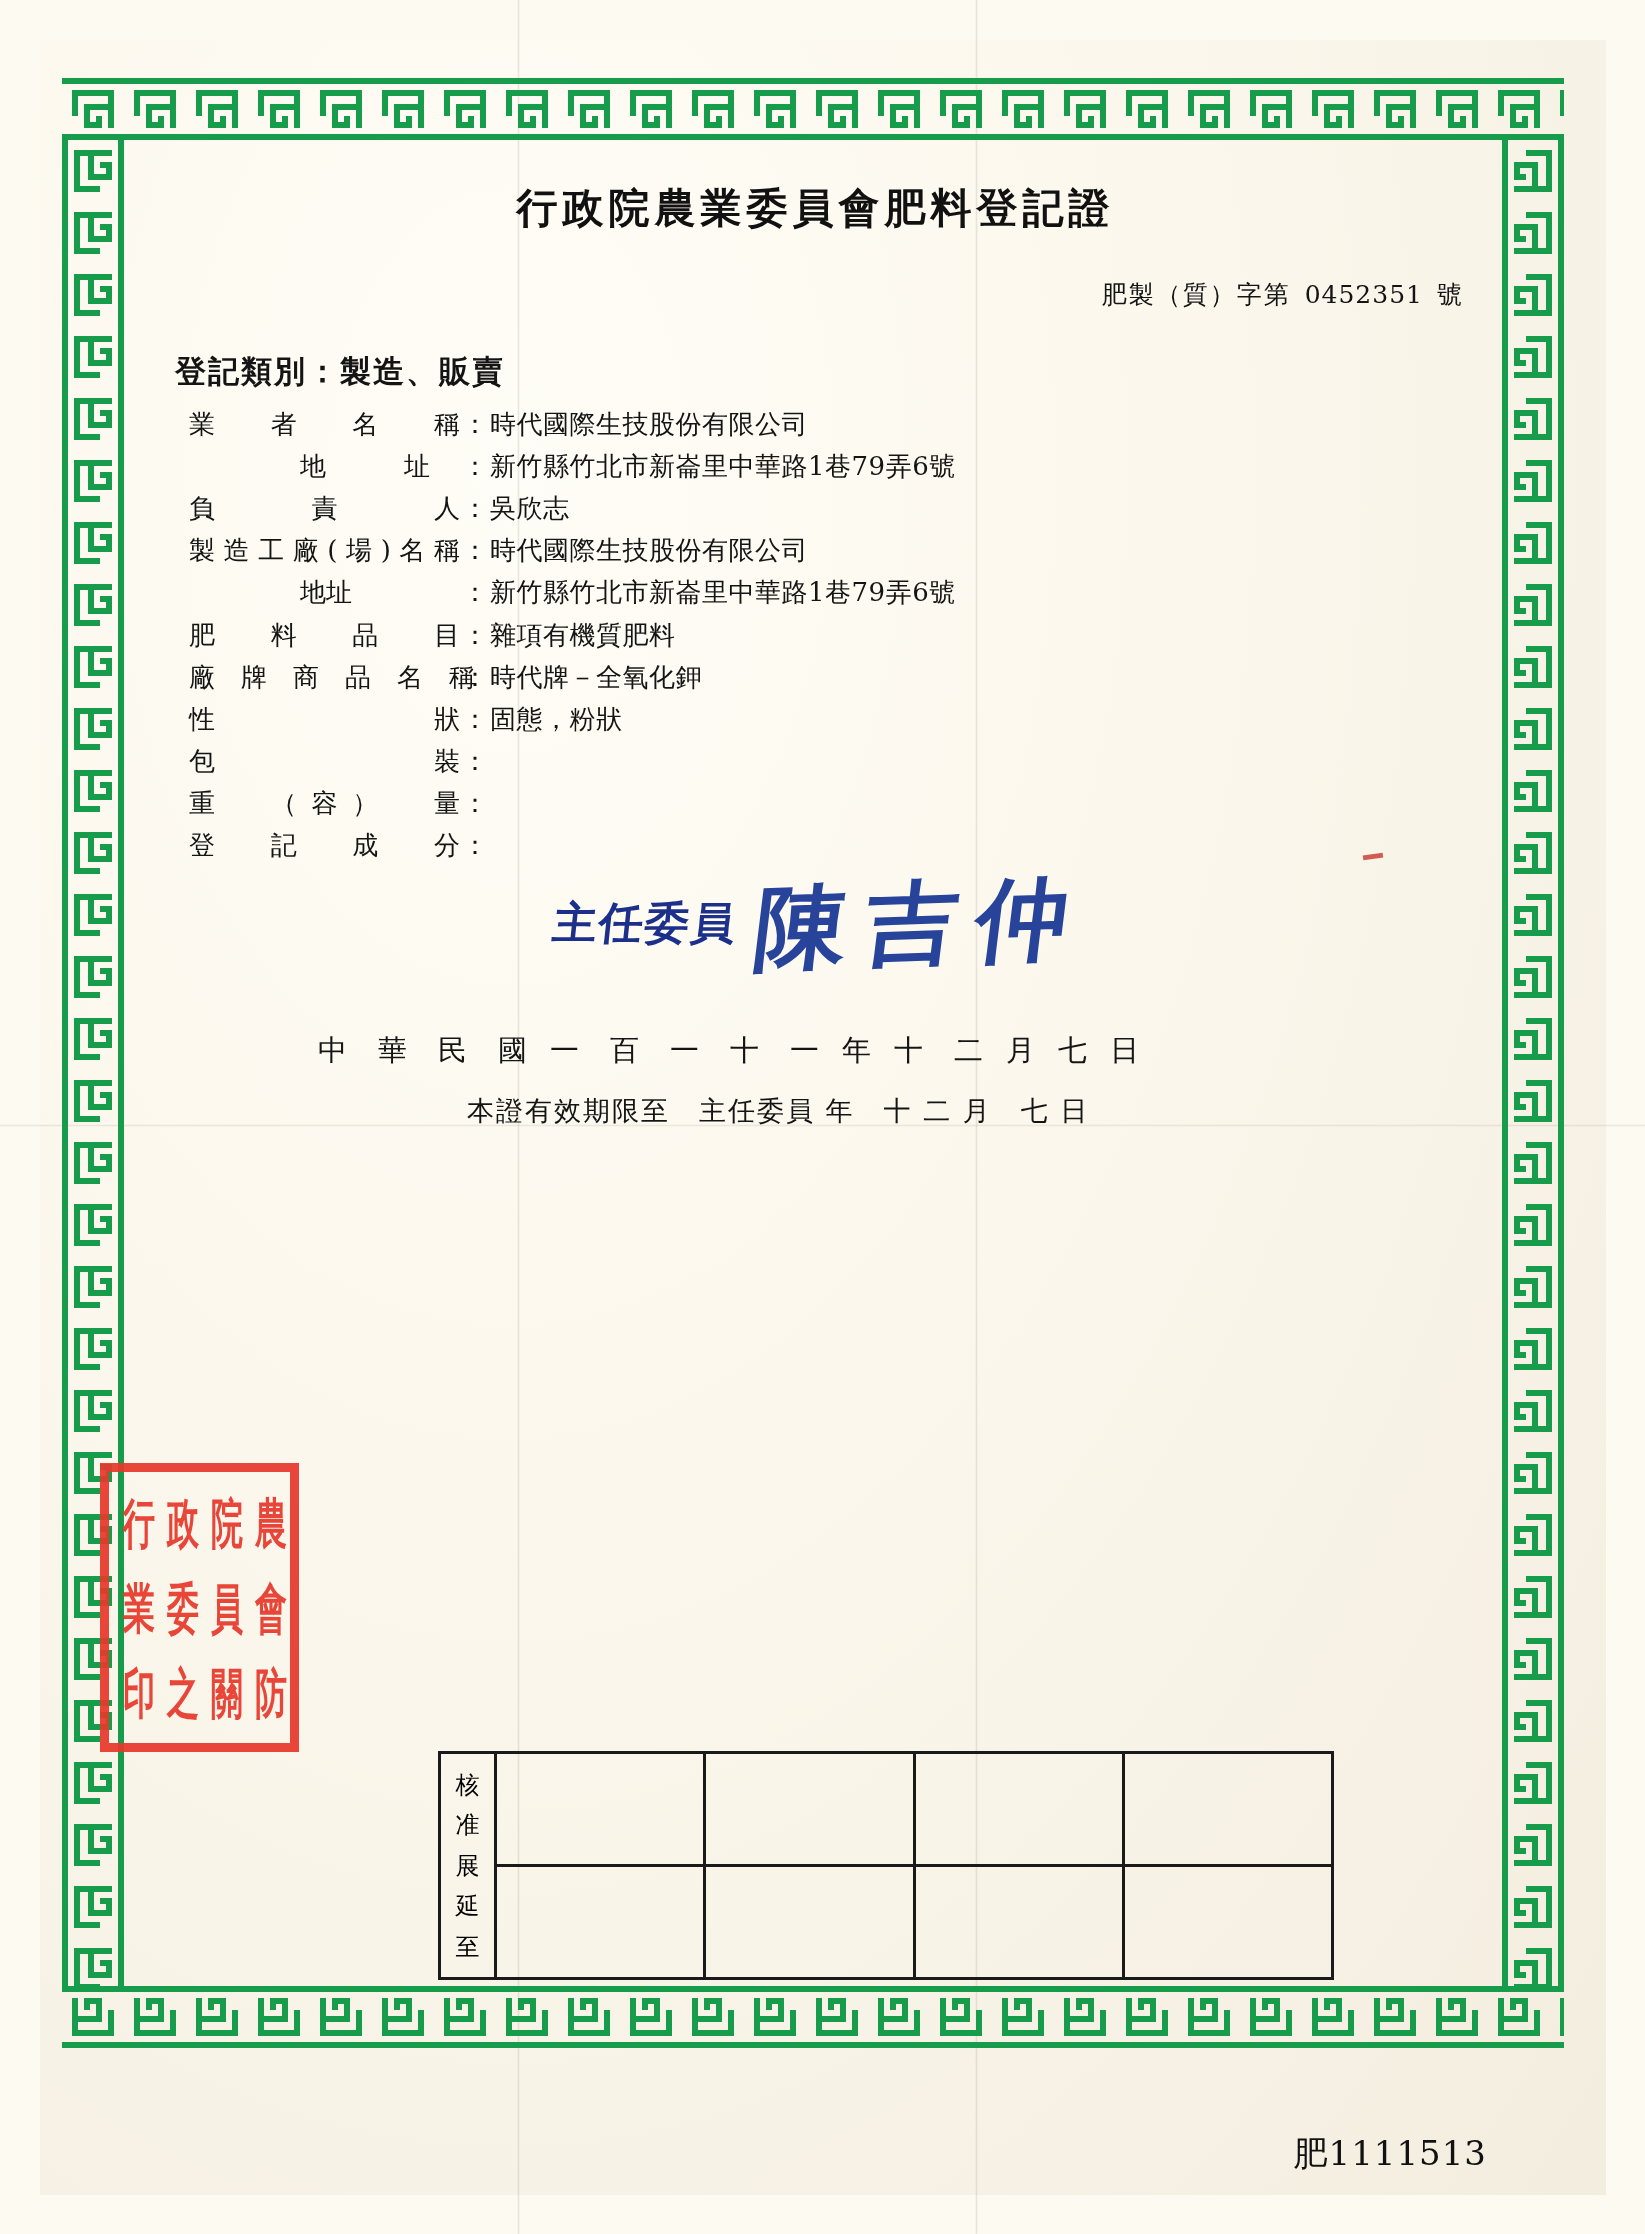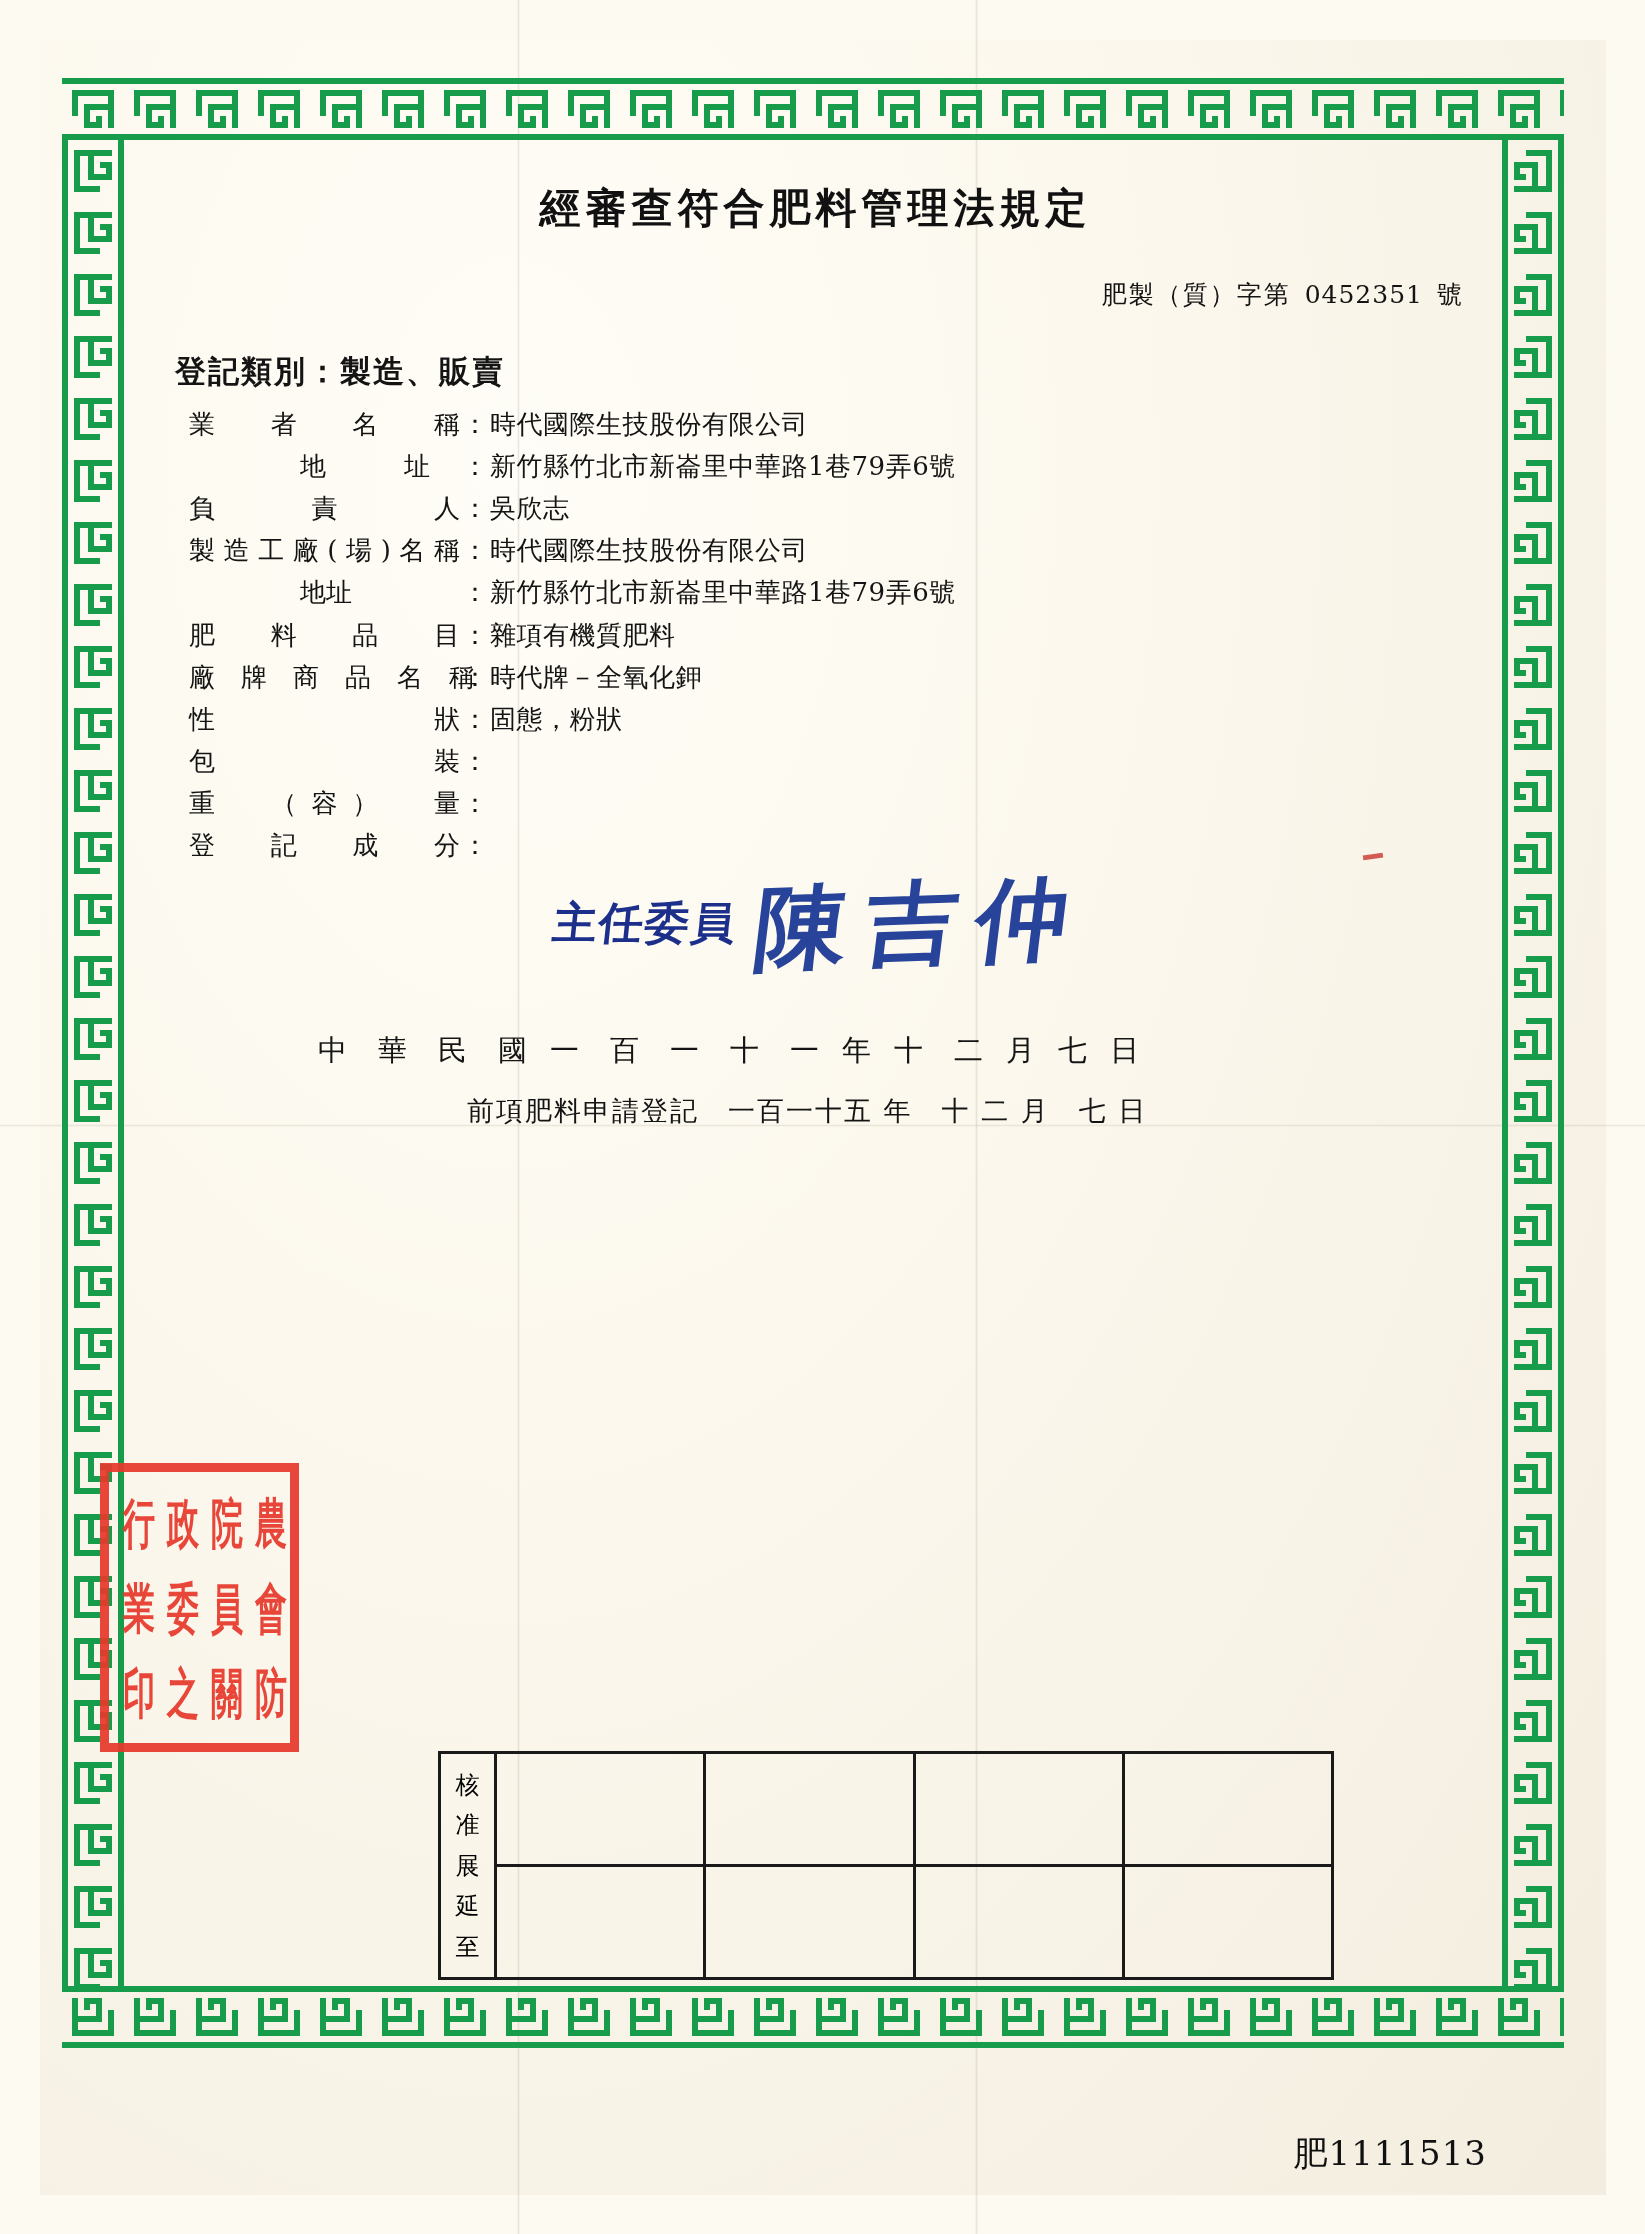--- a/index.html
+++ b/index.html
@@ -1523,21 +1523,21 @@
           <i style="left: 34px; top: 38px; width: 6px; height: 12px;"></i>
           <i style="left: 22px; top: 44px; width: 18px; height: 6px;"></i>
         </div>
       </div>
   </div>
 
   <div class="red-mark"></div>
 
   <div class="content">
 
-    <div class="doc-title">經審查符合肥料管理法規定</div>
+    <div class="doc-title">行政院農業委員會肥料登記證</div>
 
     <div class="cert-no">
       <span>肥製（質）字第</span><span class="num">0452351</span><span>號</span>
     </div>
 
     <div class="category">
       <span>登記類別：</span><span>製造、販賣</span>
     </div>
 
     <div class="fields" id="fields-container">
@@ -1684,21 +1684,21 @@
     <div class="date-line">
       <span>中　華　民　國</span>
       <span>一　百　一　十　一</span>
       <span>年</span>
       <span>十　二</span>
       <span>月</span>
       <span>七</span>
       <span>日</span>
     </div>
 
-    <div class="valid-line">前項肥料申請登記　一百一十五 年　十 二 月　七 日</div>
+    <div class="valid-line">本證有效期限至　主任委員 年　十 二 月　七 日</div>
   </div>
 
   <div class="seal">
     <div class="seal-inner" id="seal-inner">
         <div class="seal-ch">行</div>
         <div class="seal-ch">政</div>
         <div class="seal-ch">院</div>
         <div class="seal-ch">農</div>
         <div class="seal-ch">業</div>
         <div class="seal-ch">委</div>

